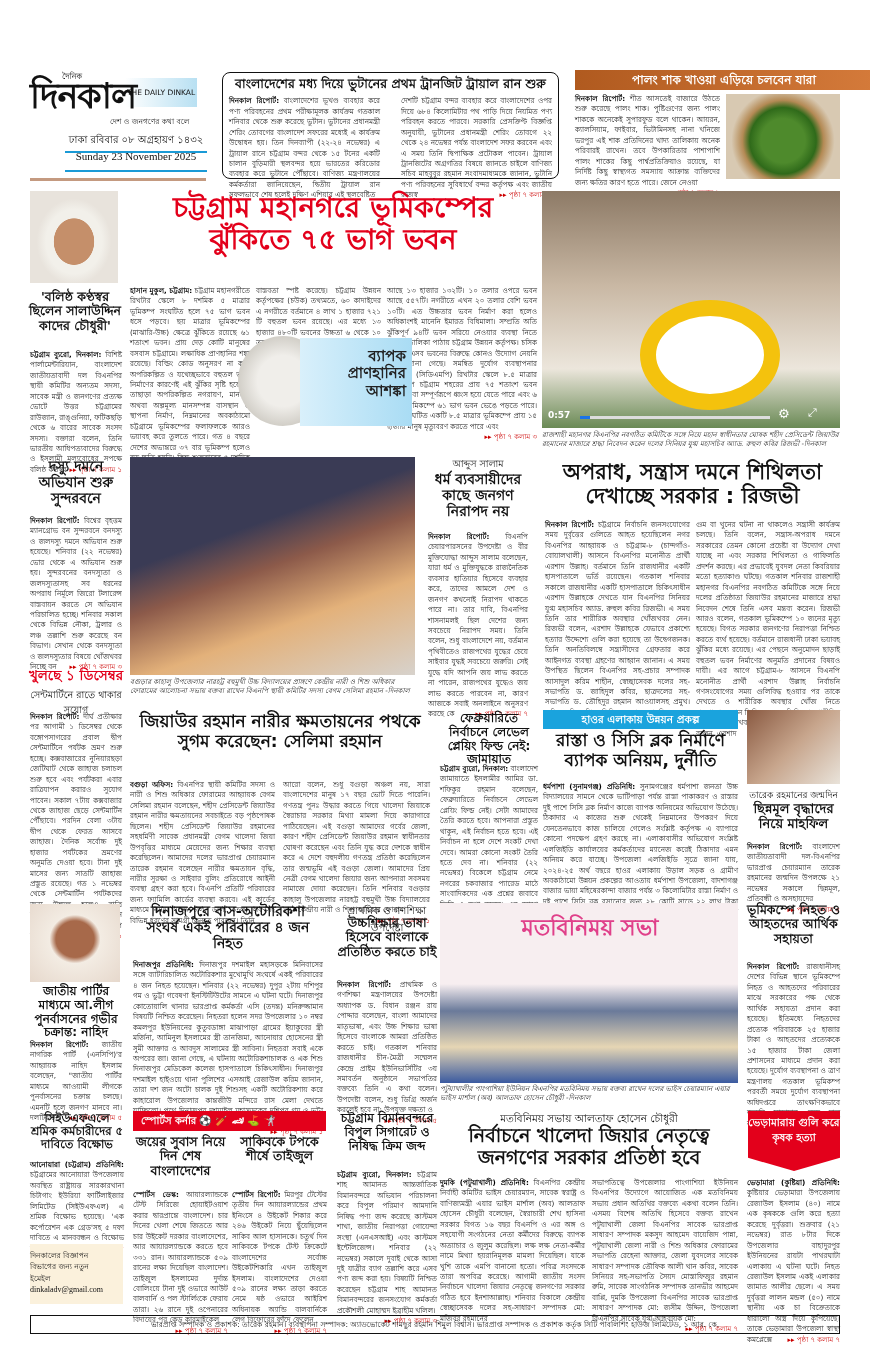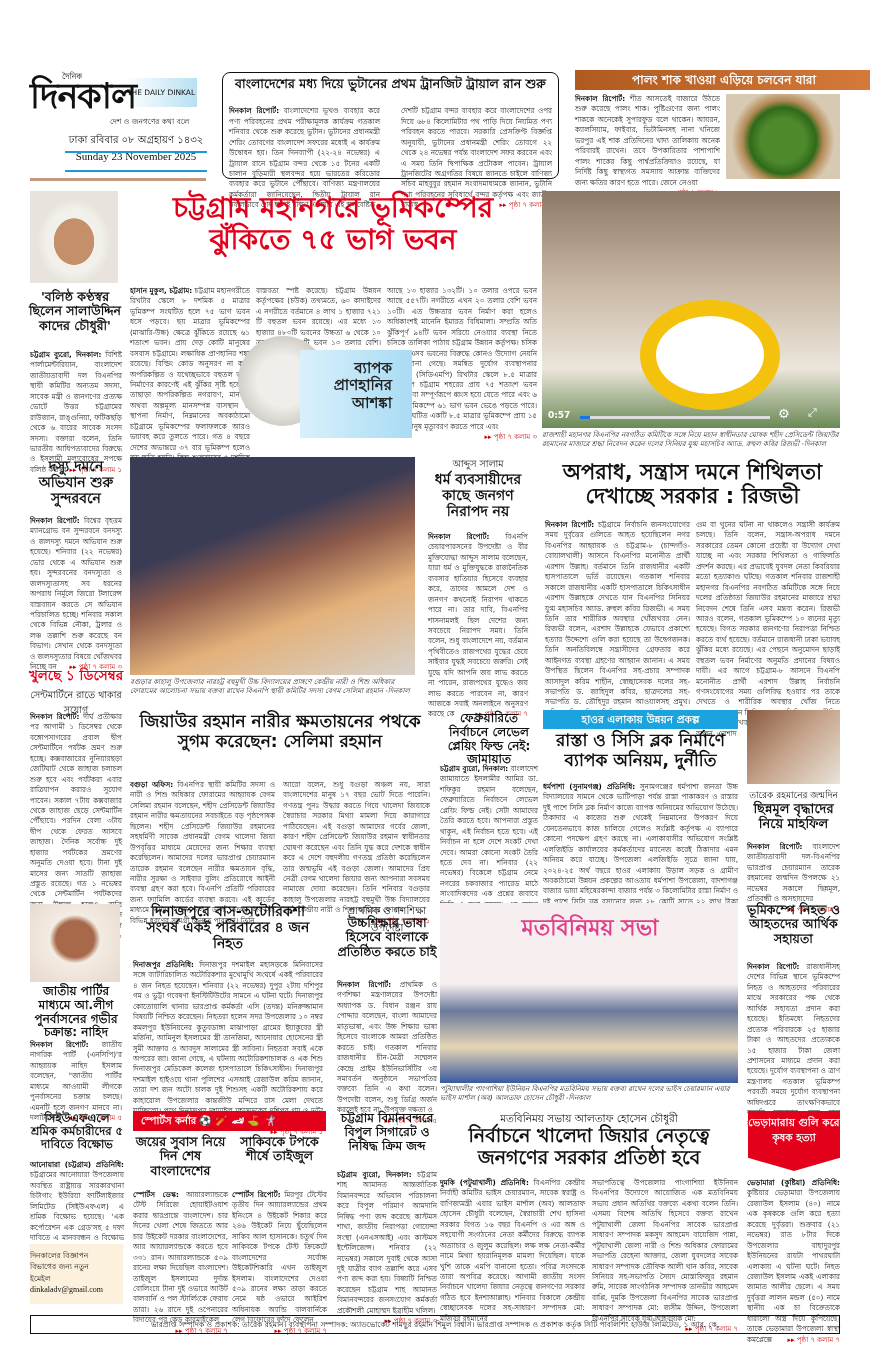--- a/index.html
+++ b/index.html
@@ -14,37 +14,37 @@
 
 #logo{left:30px;top:72px;width:180px;height:48px;font-size:35px;font-weight:bold;letter-spacing:-1px;line-height:48px}
 #logo-small{left:62px;top:70px;font-size:8px}
 #logo-en{left:125px;top:78px;font-size:7.5px;font-weight:normal;background:linear-gradient(90deg,#fff,#b8e0f2);padding:10px 2px;color:#111}
 #tagline{left:110px;top:116px;font-size:7.5px}
 #bn-date{left:65px;top:132px;width:142px;text-align:center;font-size:10px;border-bottom:2px solid #1a9ad6;padding-bottom:2px}
 #en-date{left:65px;top:150px;width:142px;text-align:center;font-family:"Liberation Serif",serif;font-size:11px;border-bottom:2px solid #1a9ad6;padding-bottom:8px}
 #mast-rule{left:30px;top:178px;width:176px;height:3px;background:#c49a80}
 
 #bhutan{left:222px;top:72px;width:337px;height:107px;border:1.5px solid #111;border-radius:8px;padding:4px 6px}
-#bhutan h2{font-size:12.5px;margin-bottom:15px}
+#bhutan h2{font-size:12.5px;margin-bottom:5px}
 .cols2{display:flex;gap:21px}
 .cols2>div{flex:1}
 
 #spinach-title{left:575px;top:70px;width:298px;height:20px;background:linear-gradient(90deg,#b05a1f,#d47a3a);color:#fff;font-size:12px;line-height:20px}
 #spinach-text{left:575px;top:94px;width:145px}
 #spinach-img{left:726px;top:94px;width:114px;height:85px;background:radial-gradient(circle at 50% 55%,#4e8a2c 0 30%,#2f6a1a 45%,#b48a55 55%,#d8c9b2 70%)}
 
 #lead-photo{left:30px;top:191px;width:88px;height:92px;background:radial-gradient(ellipse at 50% 55%,#c58f6a 0 32%,#f2f0ea 33% 45%,#e8e3dc 60%)}
 #lead-quote-title{left:28px;top:290px;width:94px;font-size:12.5px}
 #lead-quote-body{left:30px;top:350px;width:92px}
 #lead-title{left:128px;top:192px;width:410px;font-size:28px;color:#e3001b;line-height:1.15}
 #lead-col1{left:130px;top:286px;width:120px}
 #lead-col2{left:256px;top:286px;width:125px}
 #lead-col3{left:387px;top:286px;width:150px}
 #quake-img{left:238px;top:336px;width:90px;height:90px;border-radius:50%;background:radial-gradient(circle,#f0eeea 0 40%,#d2cfc8 70%,#7a6c60)}
-#quake-box{left:300px;top:350px;width:112px;height:88px;background:linear-gradient(90deg,#d9f0fb,#a9dcf4);color:#222;font-size:15px;text-align:right;padding:10px 20px}
+#quake-box{left:300px;top:338px;width:112px;height:88px;background:linear-gradient(90deg,#d9f0fb,#a9dcf4);color:#222;font-size:15px;text-align:right;padding:10px 6px}
 #video{left:542px;top:191px;width:298px;height:237px;background:linear-gradient(#8d7a66,#c9b8a4 40%,#ece6dc 75%,#6a8a55)}
 #wreath{left:640px;top:300px;width:140px;height:110px;border-radius:50%;border:16px solid #f4c20d;background:#fff}
 #video-time{left:548px;top:410px;color:#fff;font-size:9px;font-weight:bold}
 #video-track{left:580px;top:416px;width:190px;height:3px;background:#ddd}
 #video-gear{left:778px;top:406px;color:#fff;font-size:13px}
 #video-full{left:808px;top:406px;color:#fff;font-size:11px}
 #video-caption{left:542px;top:431px;width:298px}
 
 #sundarban-title{left:30px;top:458px;width:92px;font-size:14px}
 #sundarban-body{left:30px;top:516px;width:92px}

